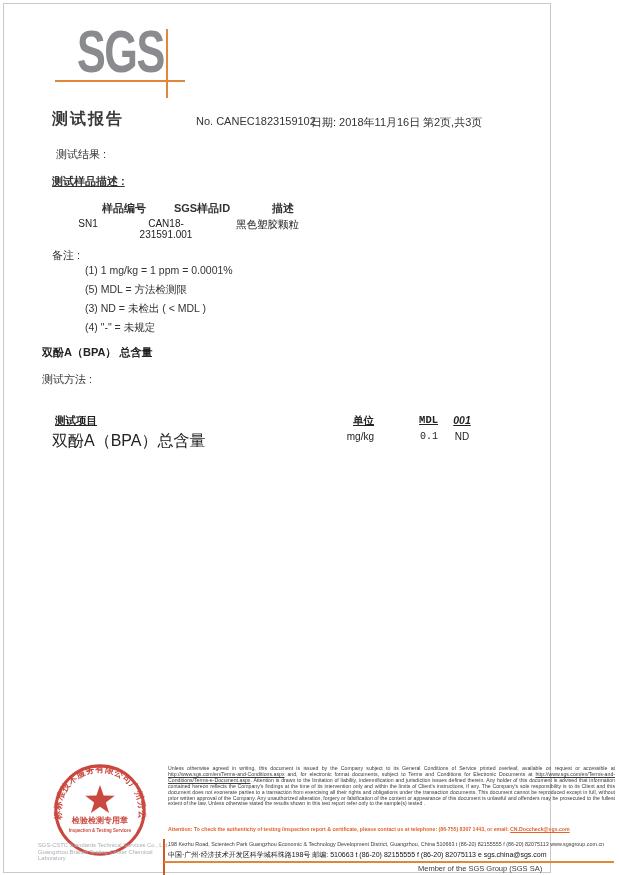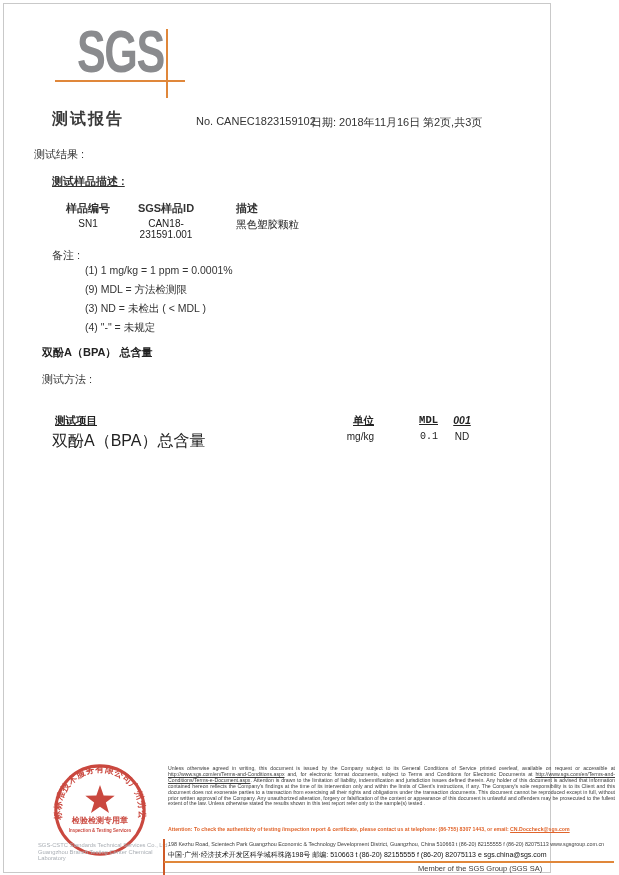--- a/index.html
+++ b/index.html
@@ -16,29 +16,29 @@
   .logo-hline{left:55px;top:80px;width:130px;height:2px;background:#e0873a;}
 
   
   .doc-title{left:52px;top:109px;font-size:16px;font-weight:bold;letter-spacing:2px;color:#3a3a3a;}
   .hmeta{font-size:11px;color:#333;}
   .report-no{left:196px;top:115px;}
   .report-date{left:311px;top:115px;}
   .report-pages{left:423px;top:115px;}
 
   .body-text{font-size:11px;color:#333;}
-  .test-results-label{left:34px;top:147px;}
+  .test-results-label{left:56px;top:147px;}
   .sample-desc-heading{left:52px;top:174px;font-weight:bold;text-decoration:underline;}
 
   
   .st-h{font-weight:bold;}
   .st-c1{left:60px;width:56px;text-align:center;}
   .st-c2{left:124px;width:84px;text-align:center;}
   .st-c3{left:236px;}
-  .st-row1{top:201px;}
+  .st-row1{top:201px;margin-left:36px;}
   .st-row2{top:218px;}
   .st-val{font-size:10px;}
 
   .notes-label{left:52px;top:248px;}
   .note{left:85px;font-size:10.5px;color:#333;}
 
   .bpa-heading{left:42px;top:345px;font-size:11px;font-weight:bold;color:#222;}
   .method-label{left:42px;top:372px;}
   .method-text{left:90px;top:372px;width:468px;font-size:11px;line-height:17px;color:#333;}
 
@@ -89,21 +89,21 @@
 
   <div class="abs body-text st-h st-c1 st-row1">样品编号</div>
   <div class="abs body-text st-h st-c2 st-row1">SGS样品ID</div>
   <div class="abs body-text st-h st-c3 st-row1">描述</div>
   <div class="abs st-val st-c1 st-row2">SN1</div>
   <div class="abs st-val st-c2 st-row2">CAN18-231591.001</div>
   <div class="abs st-val st-c3 st-row2" style="font-size:10.5px;">黑色塑胶颗粒</div>
 
   <div class="abs body-text notes-label">备注 :</div>
   <div class="abs note" style="top:264px;">(1) 1 mg/kg = 1 ppm = 0.0001%</div>
-  <div class="abs note" style="top:283px;">(9) MDL = 方法检测限</div>
+  <div class="abs note" style="top:283px;">(5) MDL = 方法检测限</div>
   <div class="abs note" style="top:302px;">(3) ND = 未检出 ( &lt; MDL )</div>
   <div class="abs note" style="top:321px;">(4) "-" = 未规定</div>
 
   <div class="abs bpa-heading">双酚A（BPA） 总含量</div>
   <div class="abs body-text method-label">测试方法 :</div>
 
   <div class="abs rt-h rt-head rt-item-h">测试项目</div>
   <div class="abs rt-h rt-head rt-unit u">单位</div>
   <div class="abs rt-h rt-head rt-mdl u">MDL</div>
   <div class="abs rt-h rt-head rt-sample u ital">001</div>

